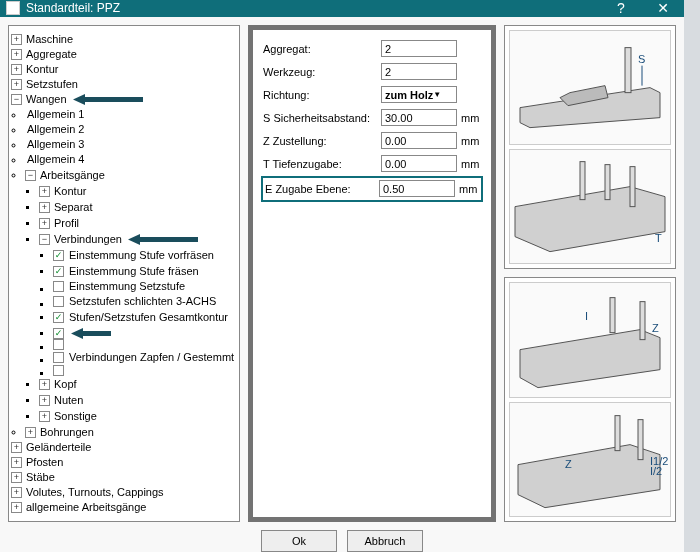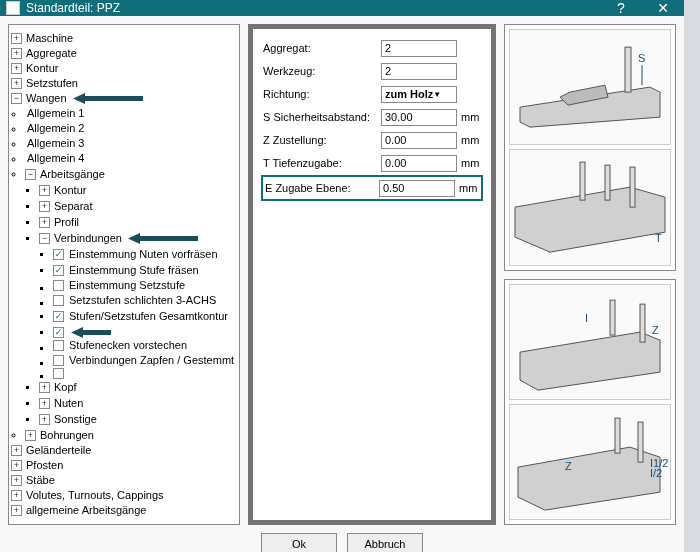--- a/index.html
+++ b/index.html
@@ -140,21 +140,21 @@
                       <span class="tree-label">Verbindungen</span>
                     <svg class="arrow" viewBox="0 0 70 11">
                         <line class="arrow-line" x1="70" y1="5.5" x2="8" y2="5.5"></line>
                         <polygon points="0,5.5 12,0 12,11" fill="#1a4d5c"></polygon>
                       </svg>
                   </div>
                   <ul class="children">
                     <li>
                         <div class="tree-row">
                           <span class="checkbox checked">✓</span>
-                          <span class="tree-label">Einstemmung Nuten vorfräsen</span>
+                          <span class="tree-label">Einstemmung Stufe vorfräsen</span>
                         </div>
                       </li>
                     <li>
                         <div class="tree-row">
                           <span class="checkbox checked">✓</span>
                           <span class="tree-label">Einstemmung Stufe fräsen</span>
                         </div>
                       </li>
                     <li>
                         <div class="tree-row">
@@ -179,21 +179,20 @@
                           <span class="checkbox checked">✓</span>
                       <svg class="arrow" style="width:40px" viewBox="0 0 40 11">
                             <line class="arrow-line" x1="40" y1="5.5" x2="8" y2="5.5"></line>
                             <polygon points="0,5.5 12,0 12,11" fill="#1a4d5c"></polygon>
                           </svg>
                     </div>
                       </li>
                     <li>
                         <div class="tree-row">
                           <span class="checkbox"></span>
-                          <span class="tree-label">Stufenecken vorstechen</span>
                         </div>
                       </li>
                     <li>
                         <div class="tree-row">
                           <span class="checkbox"></span>
                           <span class="tree-label">Verbindungen Zapfen / Gestemmt</span>
                         </div>
                       </li>
                     <li>
                         <div class="tree-row">

